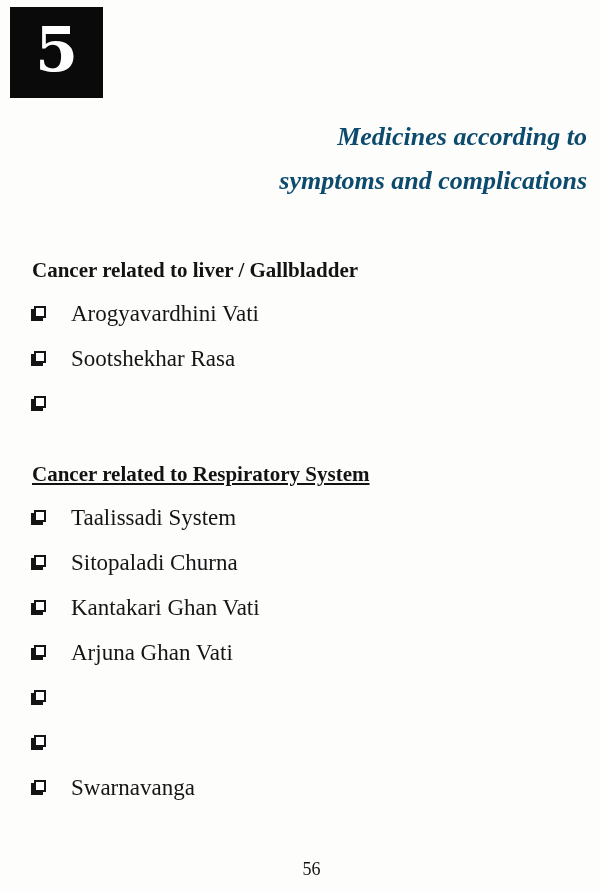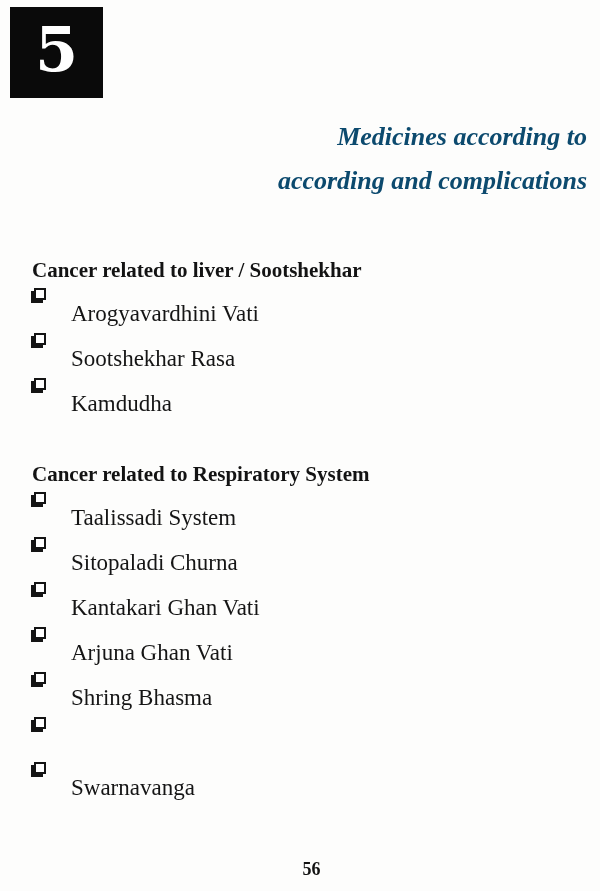--- a/index.html
+++ b/index.html
@@ -52,26 +52,26 @@
     width: 600px;
   }
   .section-heading {
     margin-left: 32px;
     font-weight: bold;
     font-size: 21px;
     line-height: 26px;
     color: #131313;
   }
   .section-heading.first { margin-top: 257px; }
-  .section-heading.second { margin-top: 35px; }
+  .section-heading.second { margin-top: 35px; text-decoration: underline; }
   .item-list { margin-top: 8px; }
   .item-row {
     height: 45px;
     display: flex;
-    align-items: flex-start;
+    align-items: center;
   }
   .bullet {
     flex: 0 0 auto;
     width: 12px;
     height: 12px;
     margin-left: 34px;
     margin-top: -3px;
     border: 2px solid #141414;
     background: #ffffff;
     box-shadow: -3px 3px 0 0 #141414;
@@ -82,53 +82,52 @@
     line-height: 45px;
     color: #151515;
     white-space: nowrap;
   }
   .page-number {
     position: absolute;
     top: 859px;
     left: 0;
     right: 14px;
     text-align: center;
-    font-weight: bold;
+    font-weight: normal;
     font-size: 18px;
     color: #131313;
     padding-left: 37px;
   }
 </style>
 </head>
 <body>
 
 <div class="chapter-badge">
   <span class="num">5</span>
 </div>
 
 <div class="page-title">
   <div>Medicines according to</div>
-  <div>according and complications</div>
+  <div>symptoms and complications</div>
 </div>
 
 <div class="content">
 
-  <div class="section-heading first">Cancer related to liver / Sootshekhar</div>
+  <div class="section-heading first">Cancer related to liver / Gallbladder</div>
   <div class="item-list">
     <div class="item-row">
       <span class="bullet"></span>
       <span class="item-label">Arogyavardhini Vati</span>
     </div>
     <div class="item-row">
       <span class="bullet"></span>
       <span class="item-label">Sootshekhar Rasa</span>
     </div>
     <div class="item-row">
       <span class="bullet"></span>
-      <span class="item-label">Kamdudha</span>
     </div>
   </div>
 
   <div class="section-heading second">Cancer related to Respiratory System</div>
   <div class="item-list">
     <div class="item-row">
       <span class="bullet"></span>
       <span class="item-label">Taalissadi System</span>
     </div>
     <div class="item-row">
@@ -138,21 +137,20 @@
     <div class="item-row">
       <span class="bullet"></span>
       <span class="item-label">Kantakari Ghan Vati</span>
     </div>
     <div class="item-row">
       <span class="bullet"></span>
       <span class="item-label">Arjuna Ghan Vati</span>
     </div>
     <div class="item-row">
       <span class="bullet"></span>
-      <span class="item-label">Shring Bhasma</span>
     </div>
     <div class="item-row">
       <span class="bullet"></span>
     </div>
     <div class="item-row">
       <span class="bullet"></span>
       <span class="item-label">Swarnavanga</span>
     </div>
   </div>
 

